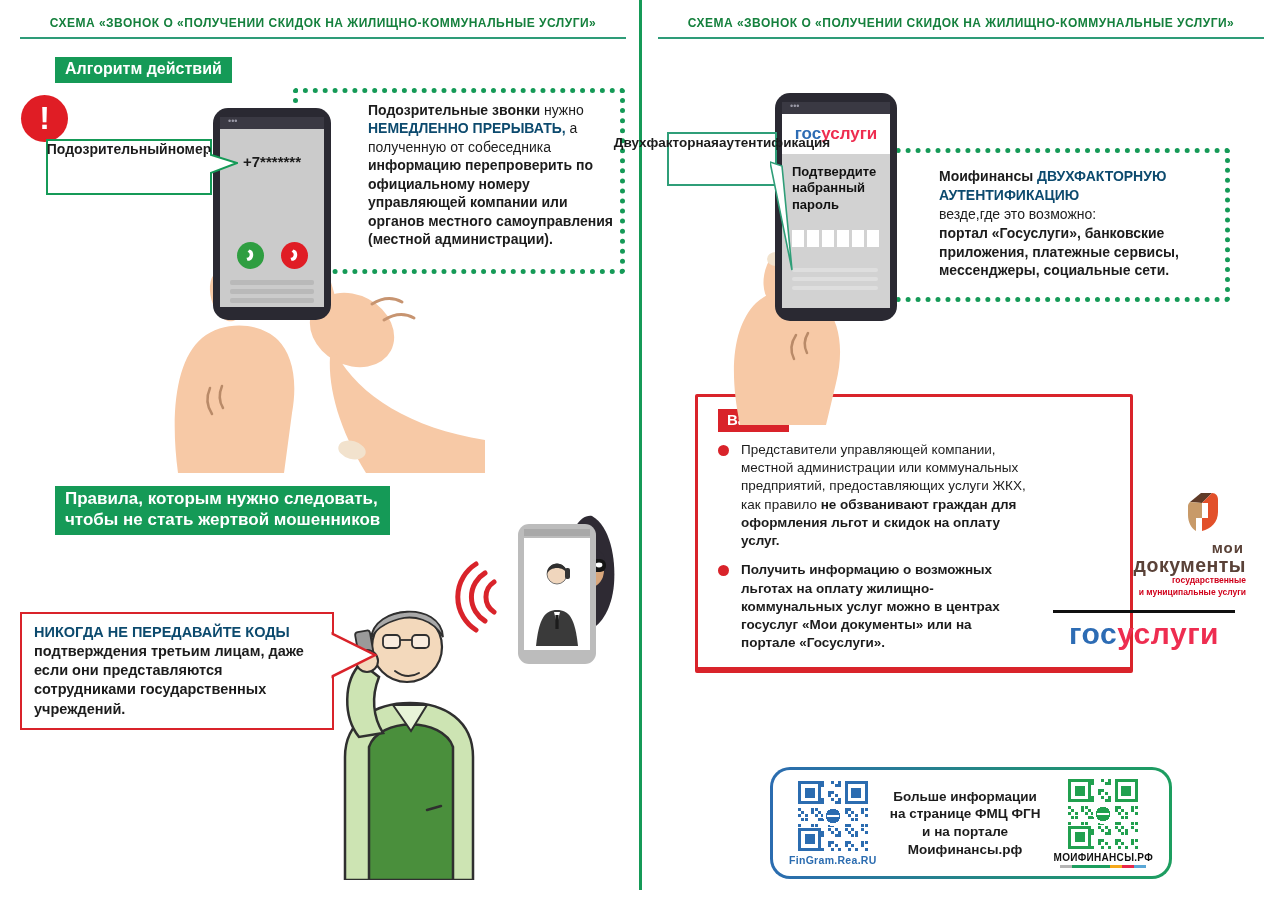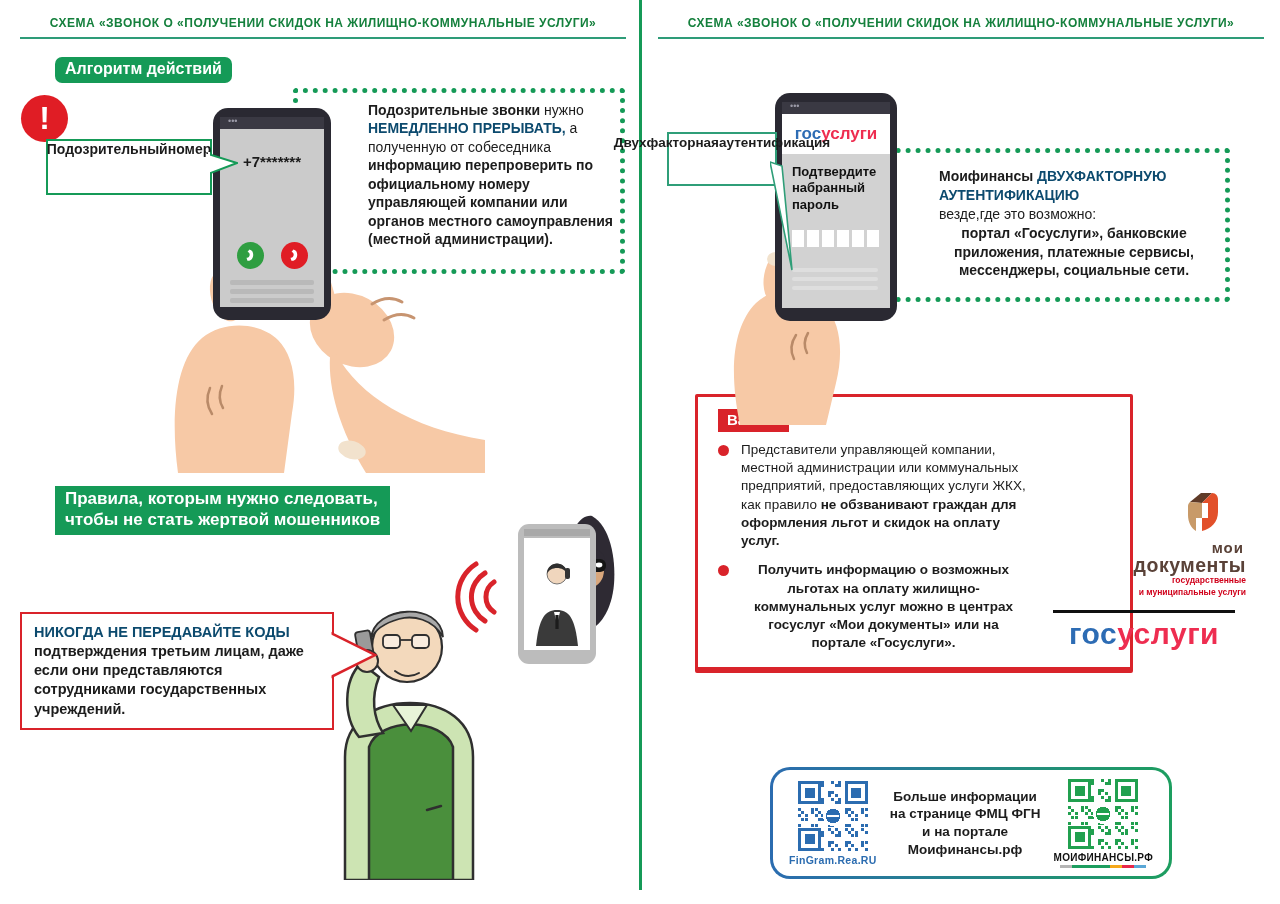--- a/index.html
+++ b/index.html
@@ -1,32 +1,32 @@
 <!DOCTYPE html>
 <html><head>
 <meta charset="utf-8">
 <style>
   html,body{margin:0;padding:0;background:#ffffff;}
   .page{position:relative;width:1280px;height:904px;background:#fff;overflow:hidden;
         font-family:"Liberation Sans","DejaVu Sans",sans-serif;color:#1c1c1c;}
   .abs{position:absolute;}
-  .b{font-weight:bold;text-align:center;}
+  .b{font-weight:bold;}
   .r{color:#0c4a6e;}
   .blk{display:block;}
 
   
   .hdr{position:absolute;top:16px;width:606px;text-align:center;font-weight:bold;
        font-size:12px;letter-spacing:.5px;color:#15803d;}
   .hdr-rule{position:absolute;top:37px;width:606px;height:2px;background:#2e9c78;}
 
   .divider{position:absolute;left:639px;top:0;width:3px;height:890px;background:#159a57;}
 
   
   .badge{position:absolute;background:#159a57;color:#fff;font-weight:bold;padding:3px 10px 5px;}
-  .badge-algo{left:55px;top:57px;font-size:16px;border-radius:7px;}
+  .badge-algo{left:55px;top:57px;font-size:16px;}
   .badge-rules{left:55px;top:486px;font-size:17px;line-height:1.22;}
 
   
   .dotted-box{position:absolute;border:5px dotted #159a57;border-radius:4px;background:transparent;}
   .dotted-left{left:293px;top:88px;width:322px;height:176px;}
   .dotted-left .advice-text{position:absolute;left:70px;top:8px;width:252px;
        font-size:14px;line-height:1.32;}
   .dotted-right{left:786px;top:148px;width:434px;height:144px;}
   .dotted-right .advice-text{position:absolute;left:148px;top:14px;width:270px;
        font-size:14px;line-height:1.35;}

